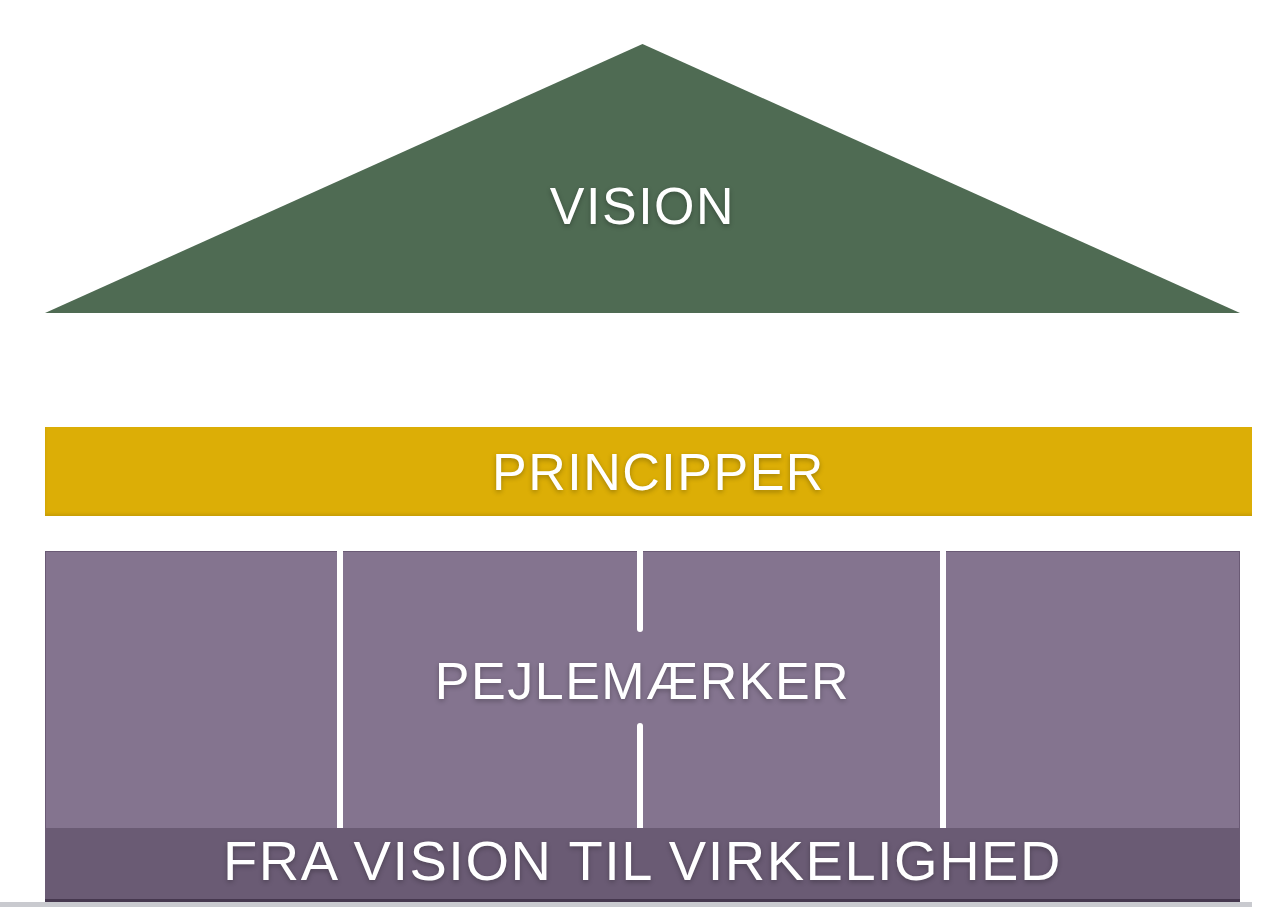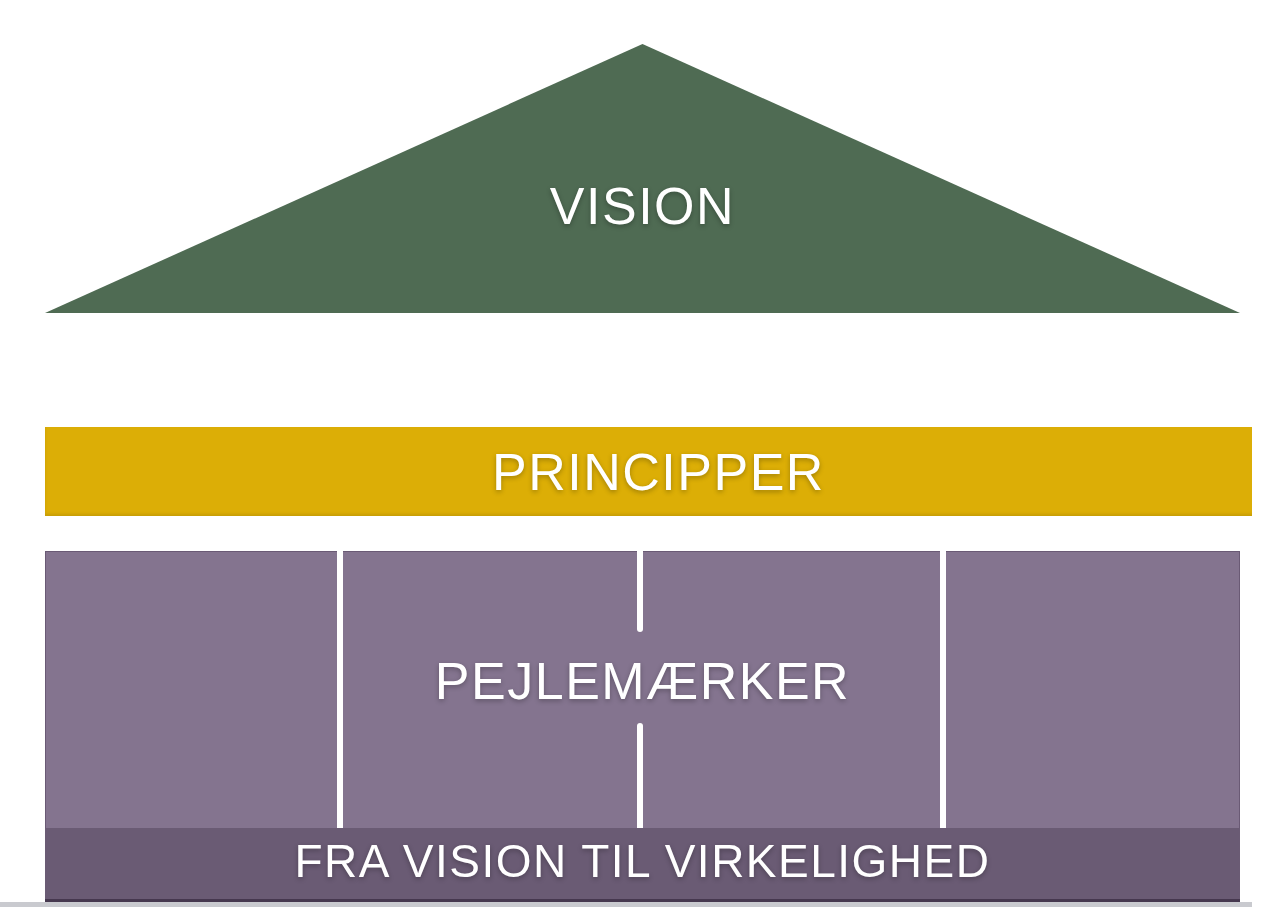--- a/index.html
+++ b/index.html
@@ -103,21 +103,21 @@
     left: 45px;
     top: 828px;
     width: 1195px;
     height: 71px;
     background: var(--foundation-purple, #6a5b74);
     border-bottom: 4px solid rgba(40,28,50,0.55);
     display: flex;
     align-items: center;
     justify-content: center;
   }
-  .foundation .label { padding-bottom: 6px; font-size: 46px; }
+  .foundation .label { padding-bottom: 6px; font-size: 56px; }
   .bottom-strip {
     position: absolute;
     left: 0;
     top: 902px;
     width: 1280px;
     height: 5px;
     background: var(--bottom-strip-grey, #c9cacf);
   }
 </style>
 </head>

